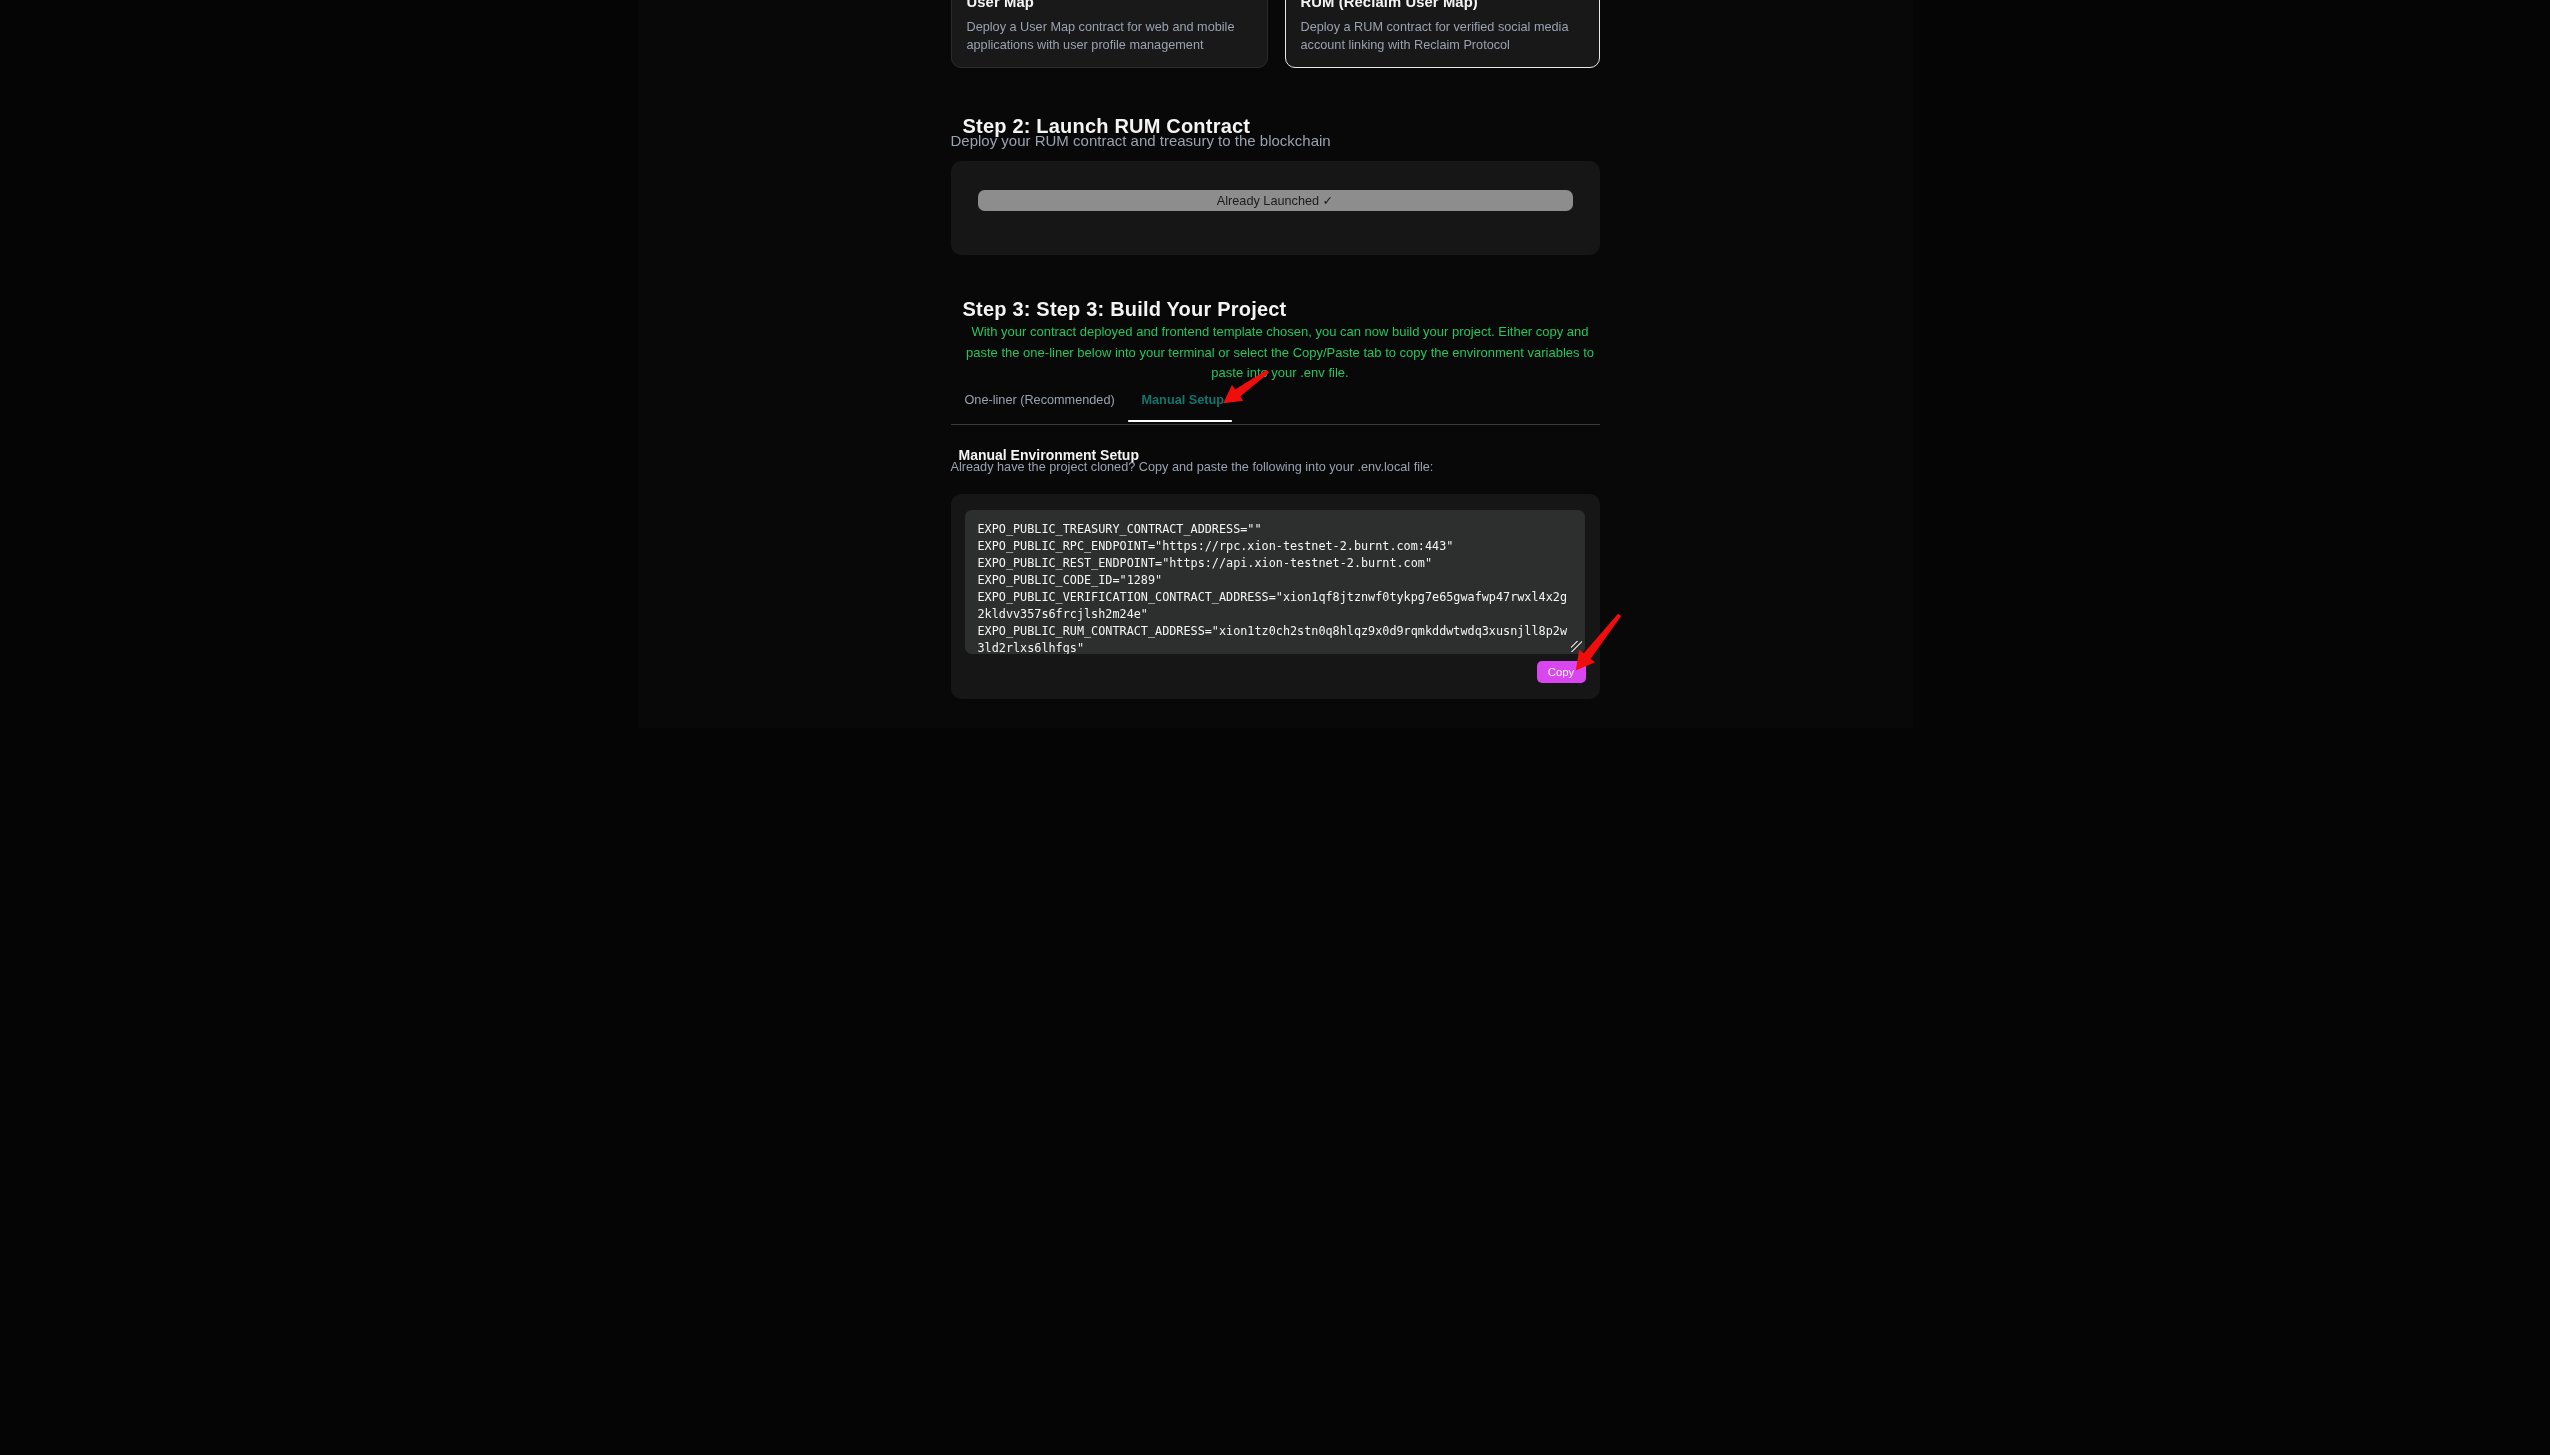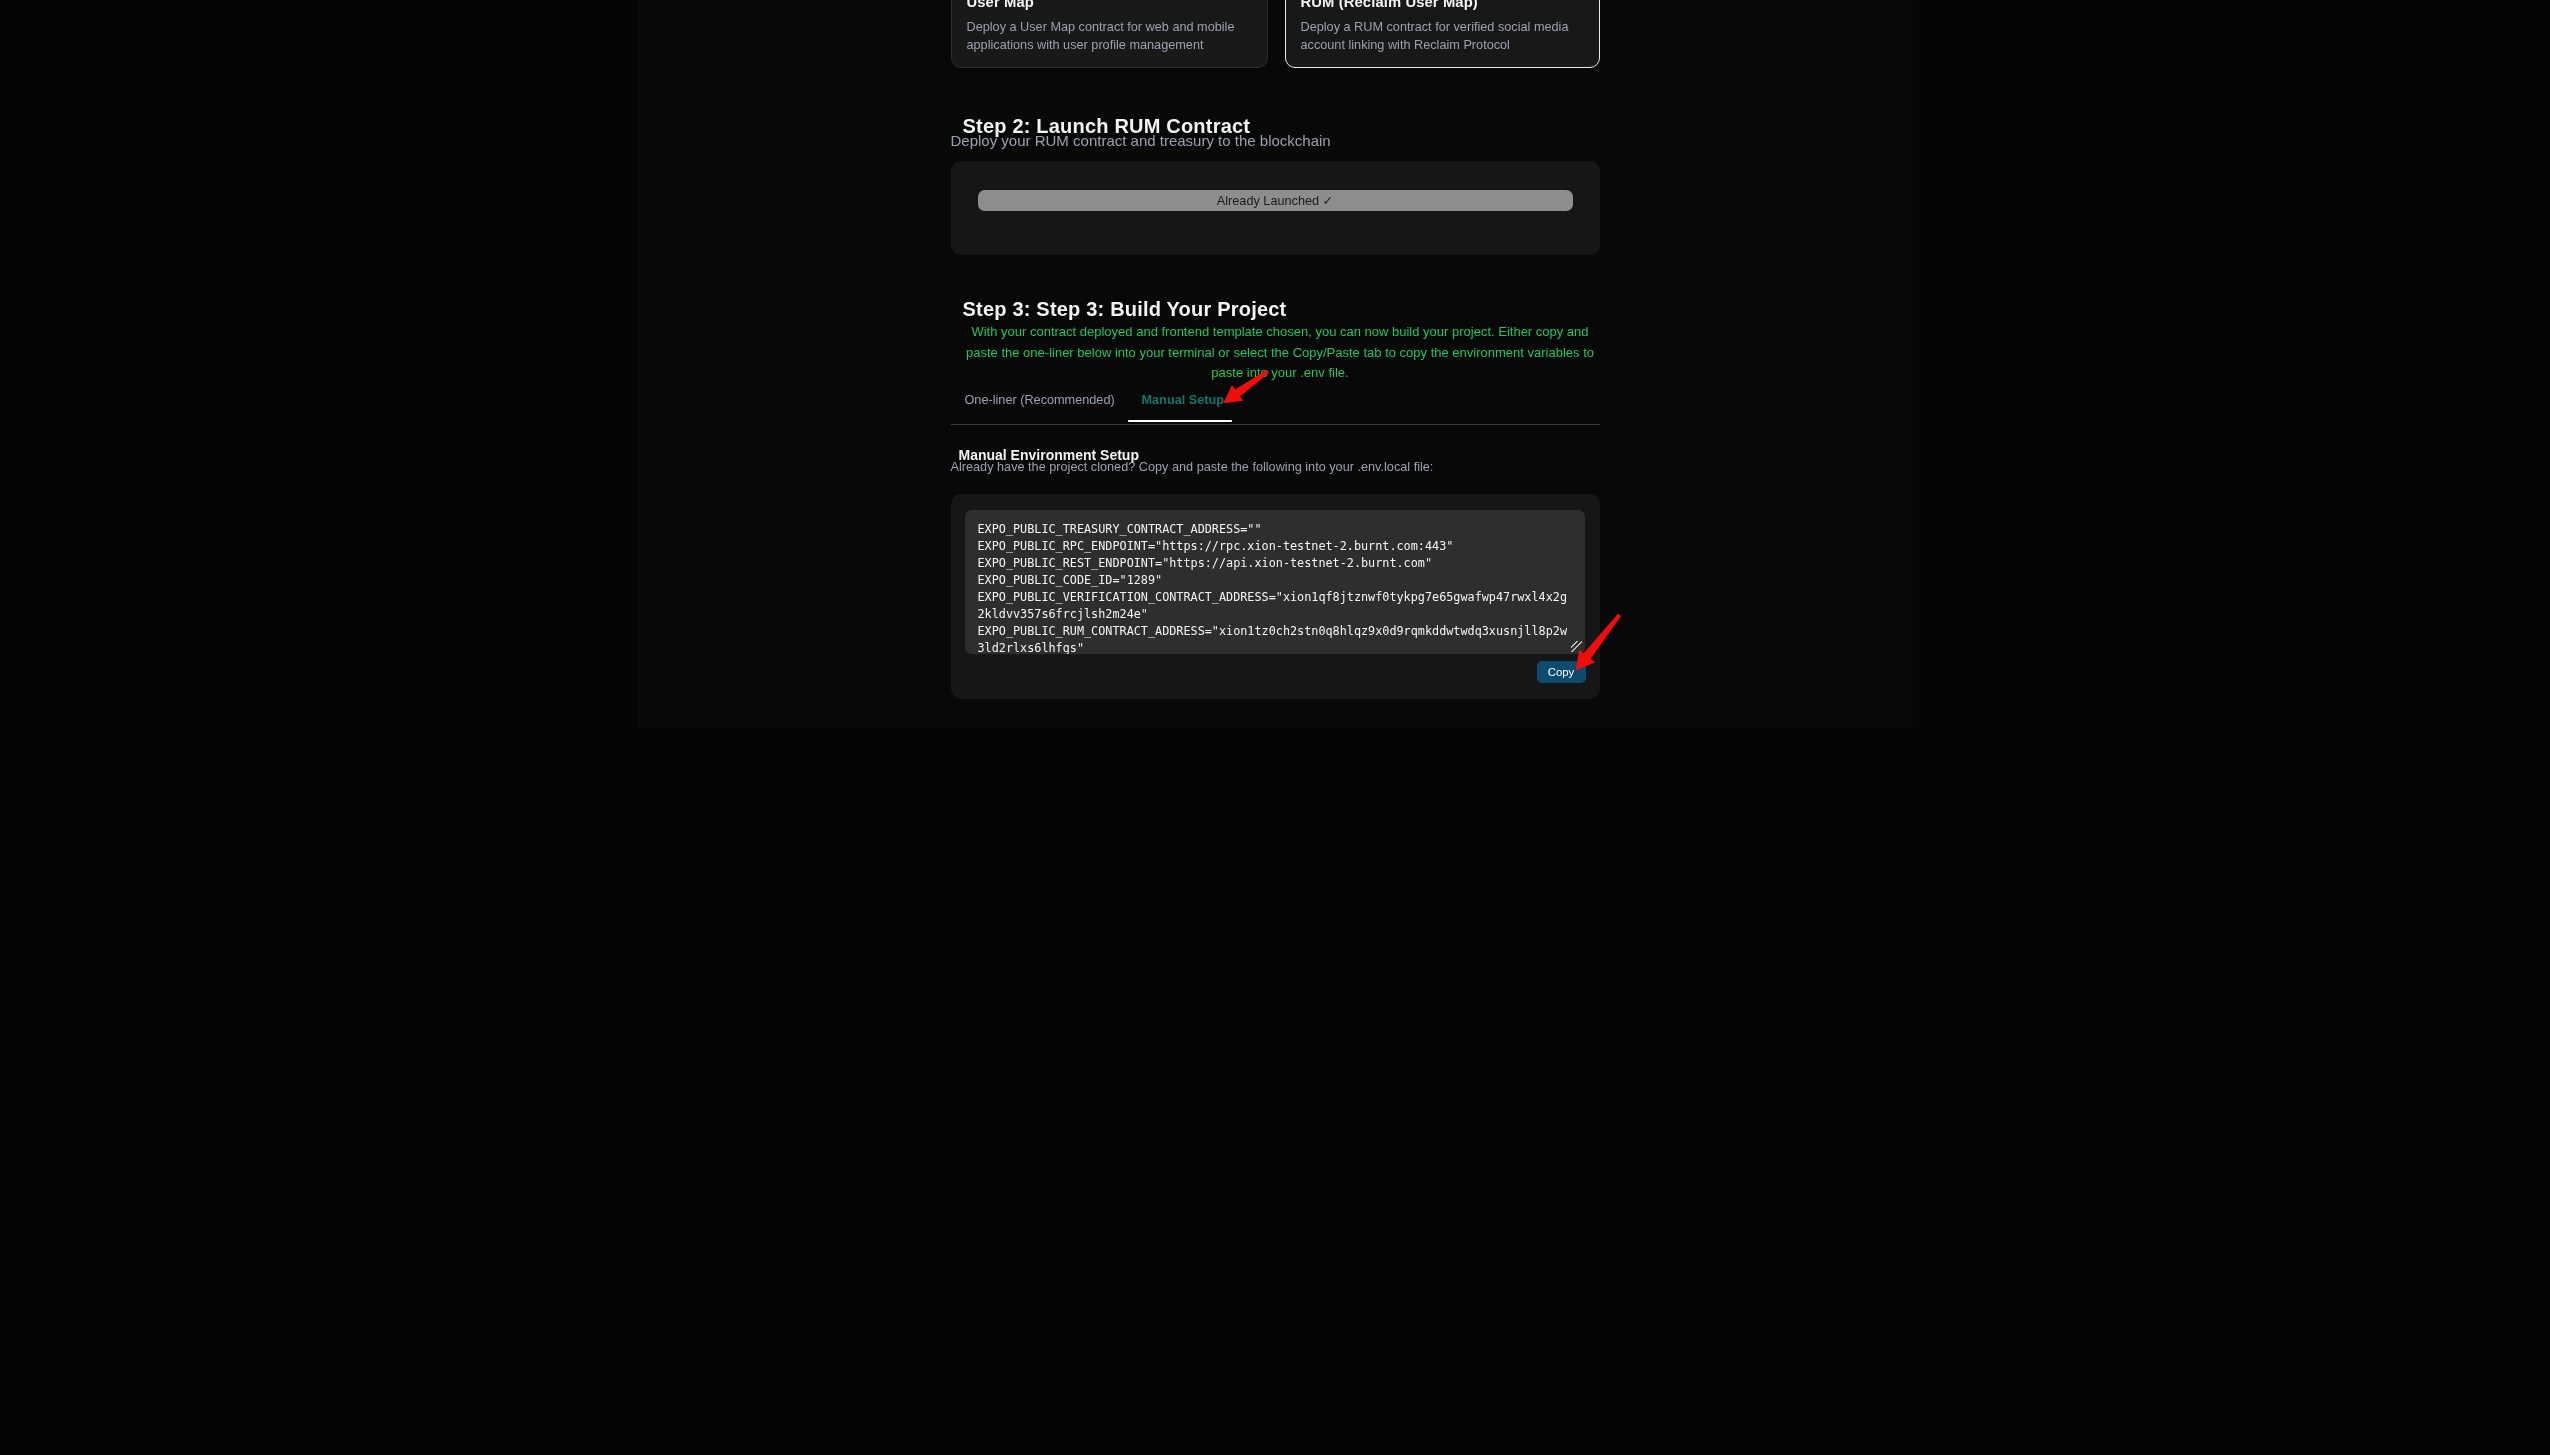--- a/index.html
+++ b/index.html
@@ -56,21 +56,21 @@
     margin:0;font-family:"DejaVu Sans Mono",monospace;font-size:11.8px;line-height:17px;
     color:#f5f5f5;white-space:pre-wrap;word-break:break-all;
   }
   .resize-grip{
     position:absolute;right:2.5px;bottom:2.5px;width:11px;height:11px;
     background:
       linear-gradient(135deg,transparent 0 4.2px,#b9b9b9 4.2px 5.5px,transparent 5.5px 7.6px,#b9b9b9 7.6px 8.9px,transparent 8.9px);
   }
   .copy-btn{
     position:absolute;left:586px;top:167px;width:49px;height:22px;
-    background:#0c4a6e;border:none;border-radius:5px;
+    background:#d946ef;border:none;border-radius:5px;
     font-family:"Liberation Sans",sans-serif;font-size:11.4px;color:#ffffff;
     cursor:pointer;
   }
 
   #arrow-overlay{position:absolute;left:0;top:0;pointer-events:none;z-index:50;}
 </style>
 </head>
 <body>
 
 <div id="stage">

